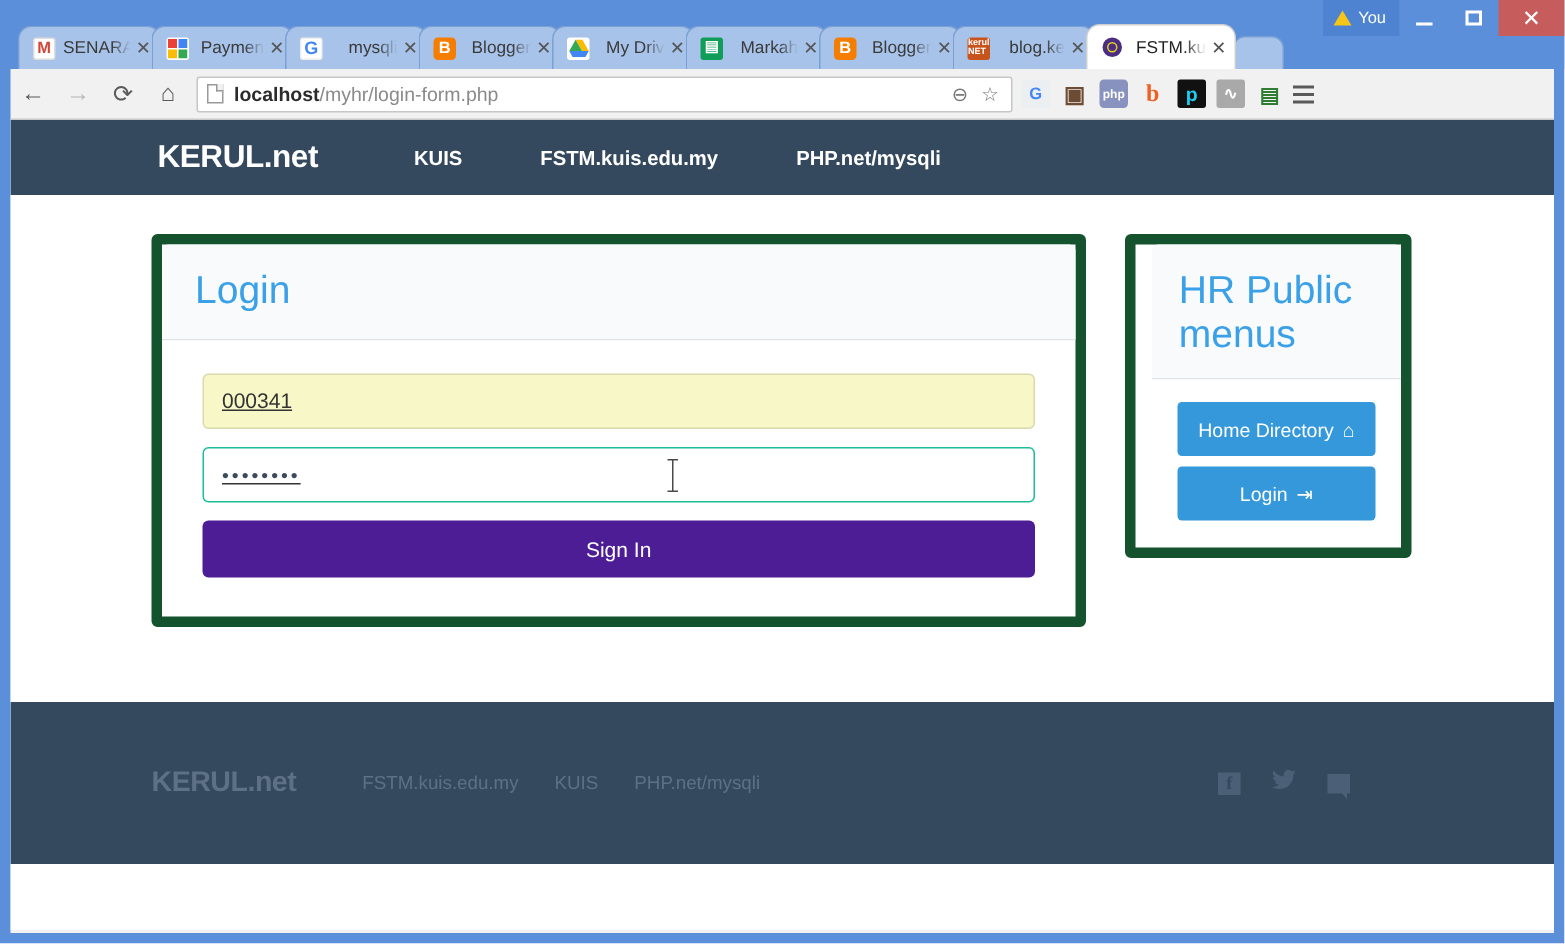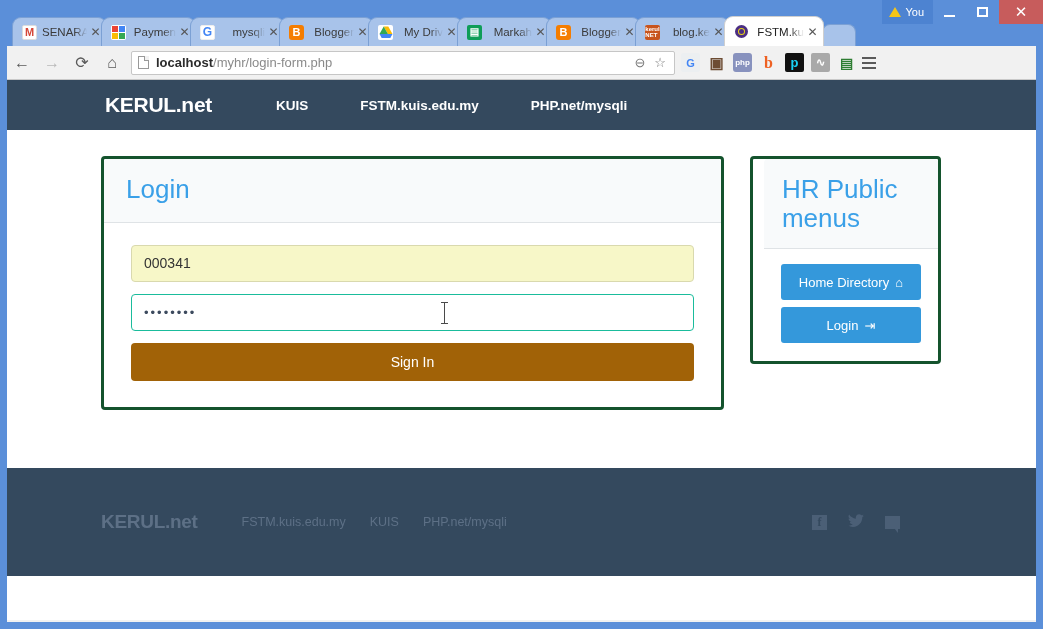--- a/index.html
+++ b/index.html
@@ -163,44 +163,44 @@
   .nav-link { color: #ffffff; font-size: 13.5px; font-weight: bold; }
   #nav-links { display: flex; align-items: center; gap: 0; margin-left: 38px; }
   #nav-links .nav-link { padding: 0 26px; }
 
   
   #page-body { height: 338px; background: #ffffff; padding: 26px 0 0 0;
     display: flex; justify-content: flex-start; }
   #content-row { width: 840px; margin-left: 94px; display: flex;
     gap: 26px; align-items: flex-start; }
 
-  .panel { background: #ffffff; border: 3px solid #14532d; border-radius: 4px; }
+  .panel { background: #ffffff; border: 7px solid #14532d; border-radius: 4px; }
   .panel-head { background: #f8fafb; border-bottom: 1px solid #dfe3e6;
     padding: 16px 22px 18px 22px; border-radius: 4px 4px 0 0; }
   .panel-title { color: #3aa0e8; font-size: 26px; font-weight: 500; line-height: 1.1; }
   .panel-body { padding: 22px 22px 26px 22px; }
 
   #login-panel { width: 626px; }
   #login-panel .panel-body { padding: 22px 27px 26px 27px; }
 
   .field { width: 100%; height: 37px; border-radius: 4px; font-size: 14px;
     padding: 0 12px; display: flex; align-items: center; margin-bottom: 12px;
-    color: #333; }
+    color: #333; text-decoration: underline; }
   #user-field { background: #f7f7c8; border: 1px solid #d9d9ae; }
   #pass-field { background: #ffffff; border: 1px solid #1abc9c; position: relative; }
   .dots { letter-spacing: 2px; font-size: 13px; color: #3c4a5e; }
   #caret { position: absolute; left: 312px; top: 7px; width: 1px; height: 22px; }
   #caret::before, #caret::after { content:''; position:absolute; left:-3px;
     width:7px; height:1px; background:#4a4a4a; }
   #caret::before { top:0; }
   #caret::after { bottom:0; }
   #caret i { position:absolute; left:0; top:0; width:1px; height:22px;
     background:#4a4a4a; display:block; }
 
-  #signin-btn { width: 100%; height: 38px; background: #a16207; border: none;
+  #signin-btn { width: 100%; height: 38px; background: #4c1d95; border: none;
     border-radius: 4px; color: #ffffff; font-size: 14px;
     font-family: "Liberation Sans", sans-serif; display: flex;
     align-items: center; justify-content: center; margin-top: 5px; }
 
   #menus-panel { width: 192px; padding-left: 11px; }
   #menus-panel .panel-head { padding: 16px 18px 16px 18px; }
   #menus-panel .panel-body { padding: 15px 17px 18px 17px; }
   .menu-btn { width: 100%; height: 36px; background: #3498db; border: none;
     border-radius: 3px; color: #ffffff; font-size: 13px;
     font-family: "Liberation Sans", sans-serif; display: flex;

